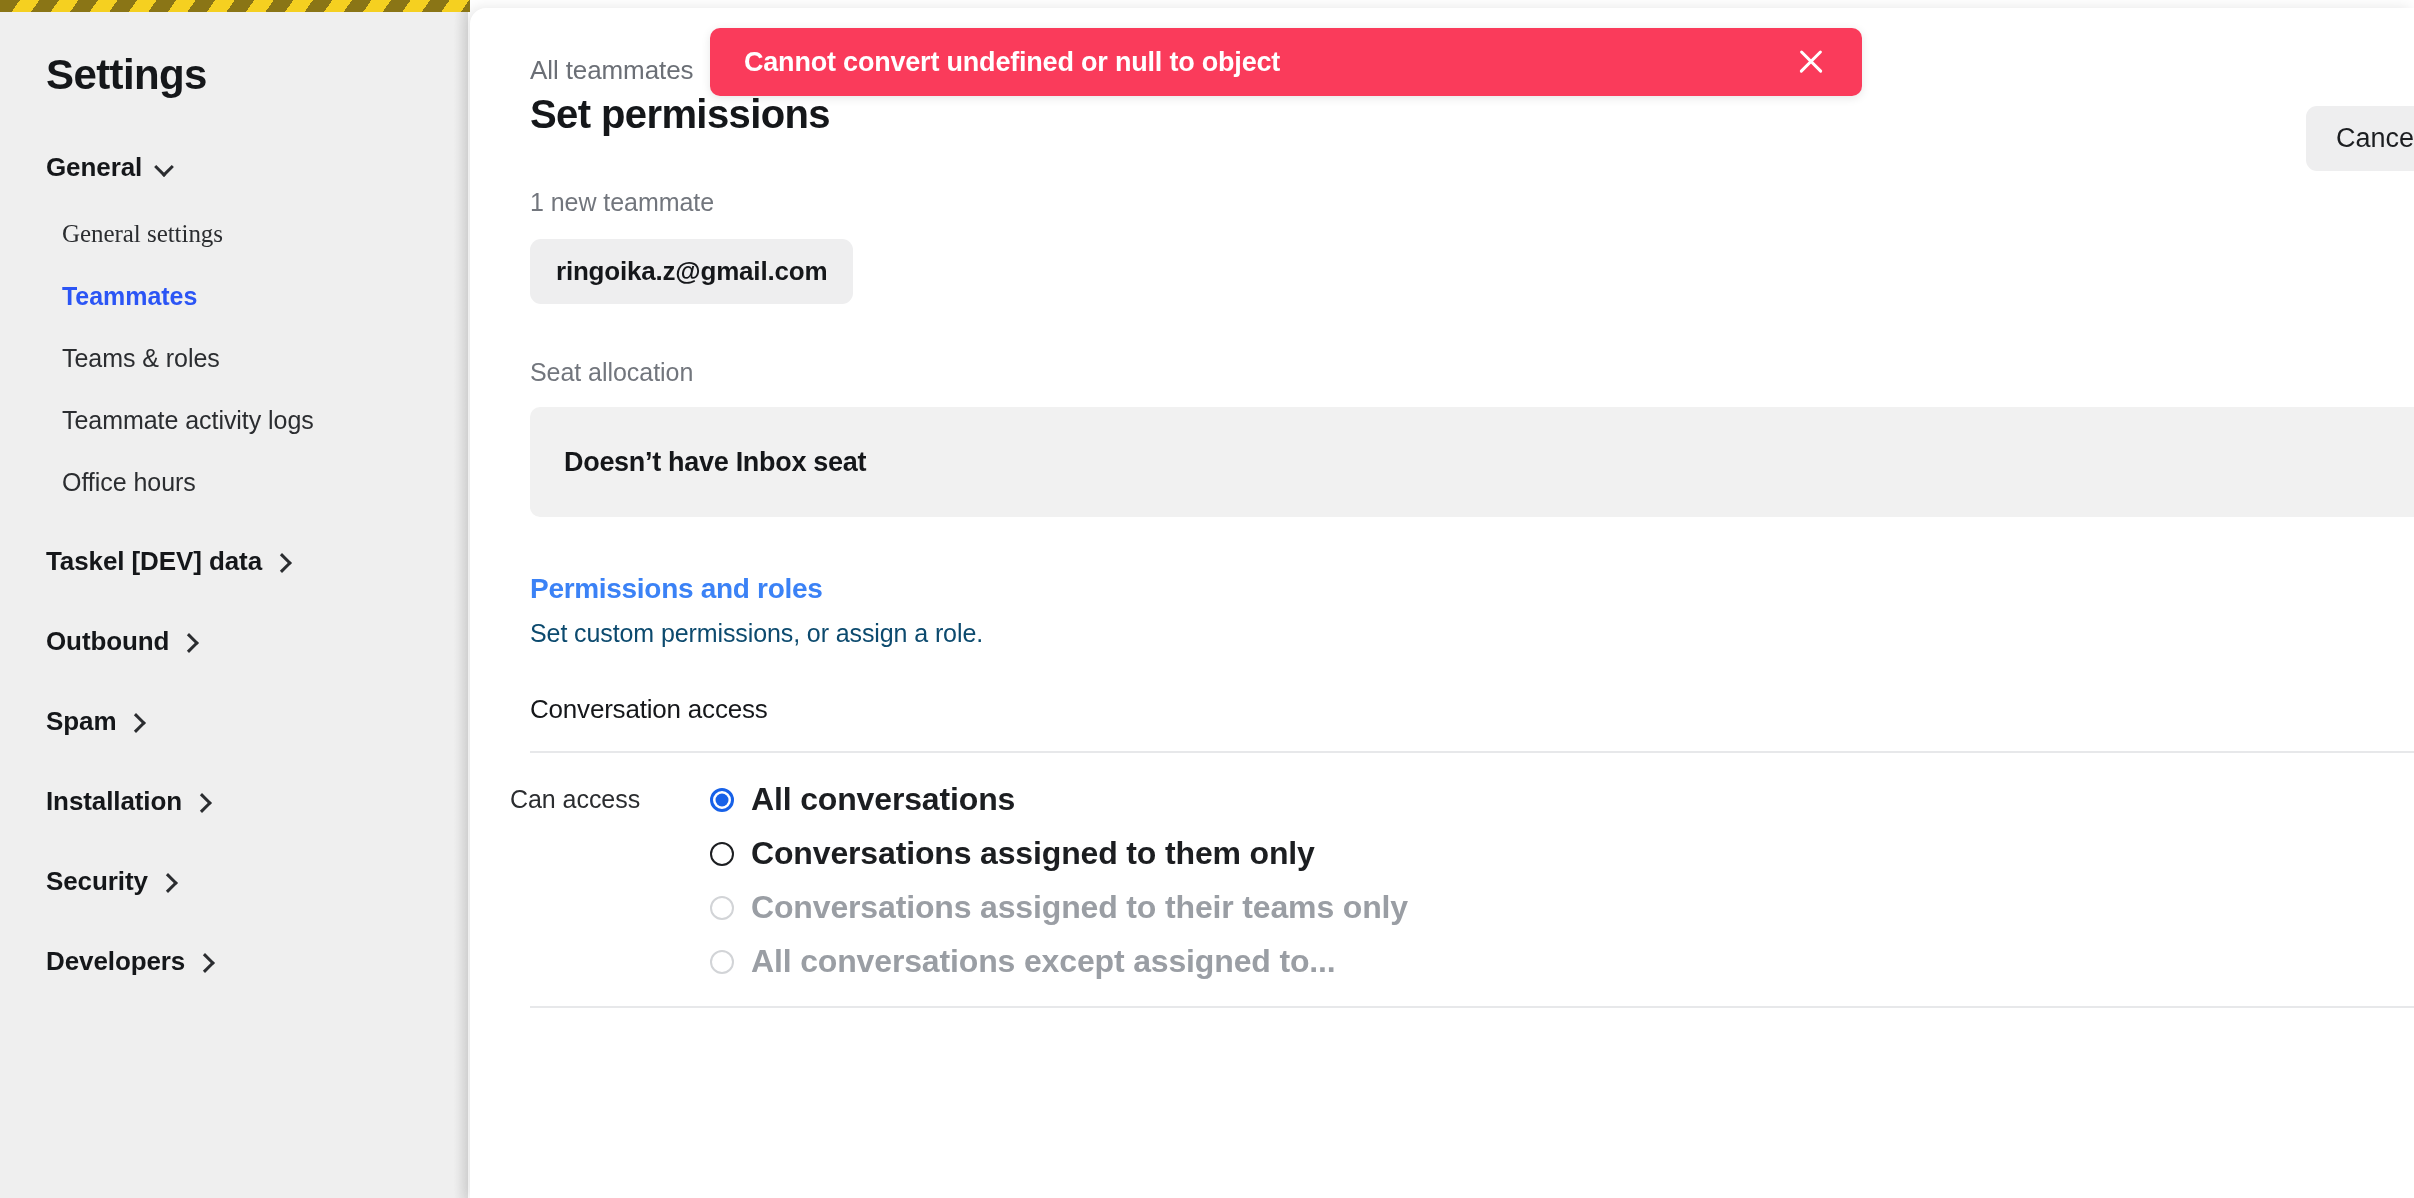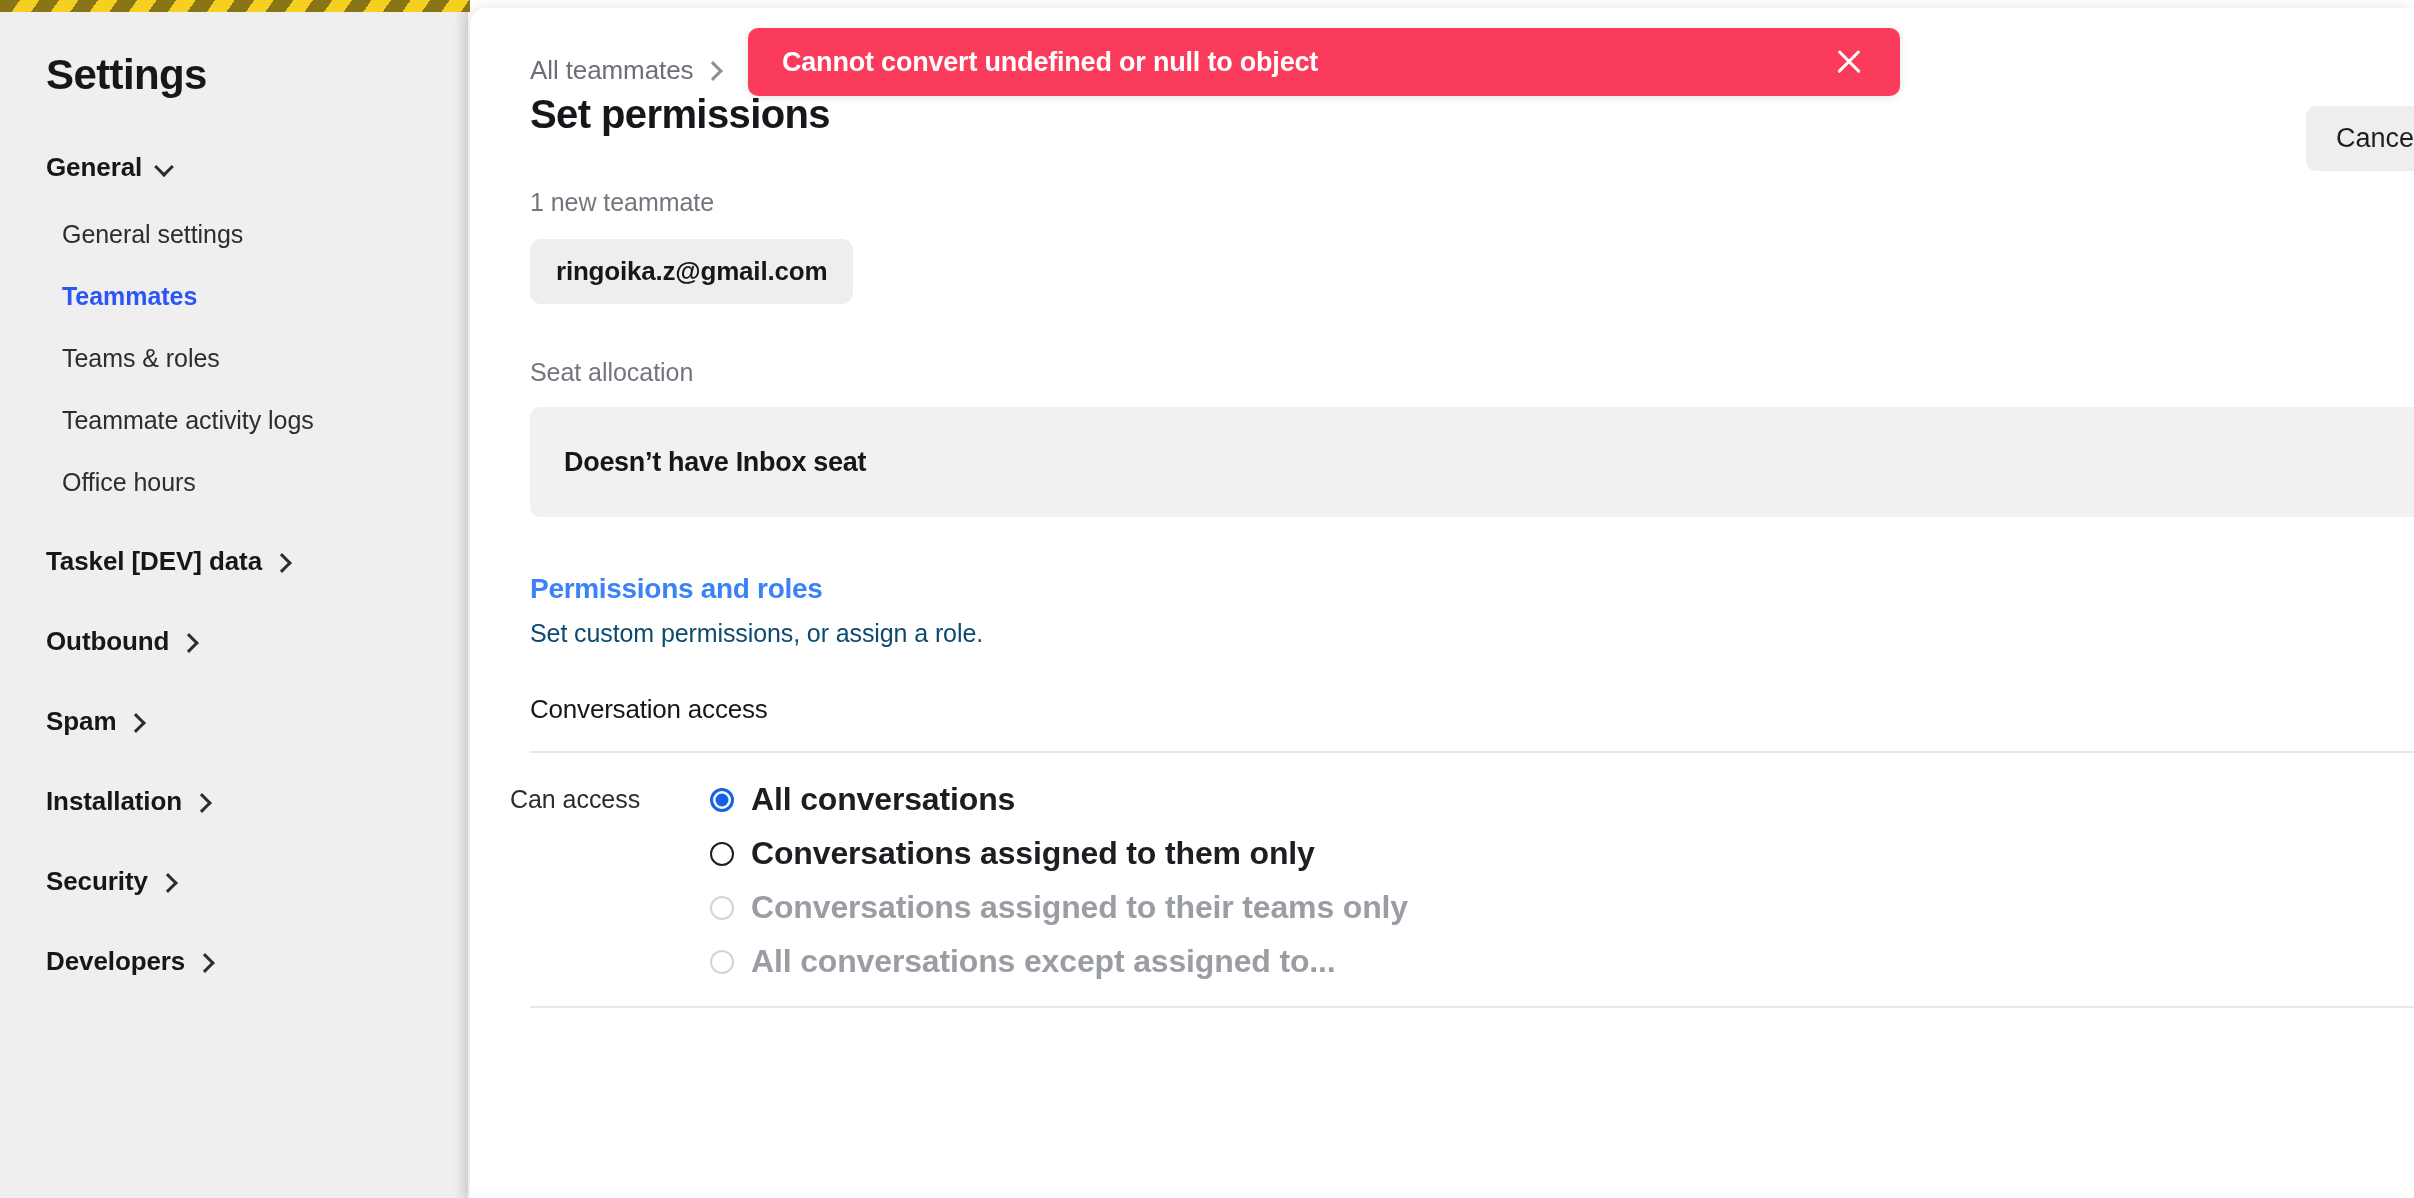--- a/index.html
+++ b/index.html
@@ -111,21 +111,21 @@
   .nav-item {
     padding: 0 0 0 62px;
     margin-top: 30px;
     font-size: 25px;
     color: #2b2d30;
     cursor: pointer;
     height: 32px;
     line-height: 32px;
     letter-spacing: -0.05px;
   }
-  .nav-item.first { margin-top: 34px; }
+  .nav-item.first { margin-top: 34px; font-family: Liberation Serif, serif; }
   .nav-item.active { color: #2b55f5; font-weight: bold; }
 
   
   .main-panel {
     position: absolute;
     left: 470px;
     top: 8px;
     width: 1944px;
     height: 1190px;
     background: #ffffff;
@@ -307,21 +307,21 @@
     font-size: 32px;
     color: #1c1e21;
     letter-spacing: -0.15px;
     font-weight: bold;
   }
   .radio-text.dim { color: #9a9ea4; }
 
   
   .toast {
     position: absolute;
-    left: 748px;
+    left: 710px;
     top: 28px;
     width: 1152px;
     height: 68px;
     background: #fa3b5b;
     border-radius: 10px;
     display: flex;
     align-items: center;
     justify-content: space-between;
     padding: 0 32px 0 34px;
     box-shadow: 0 2px 10px rgba(0,0,0,0.10);

